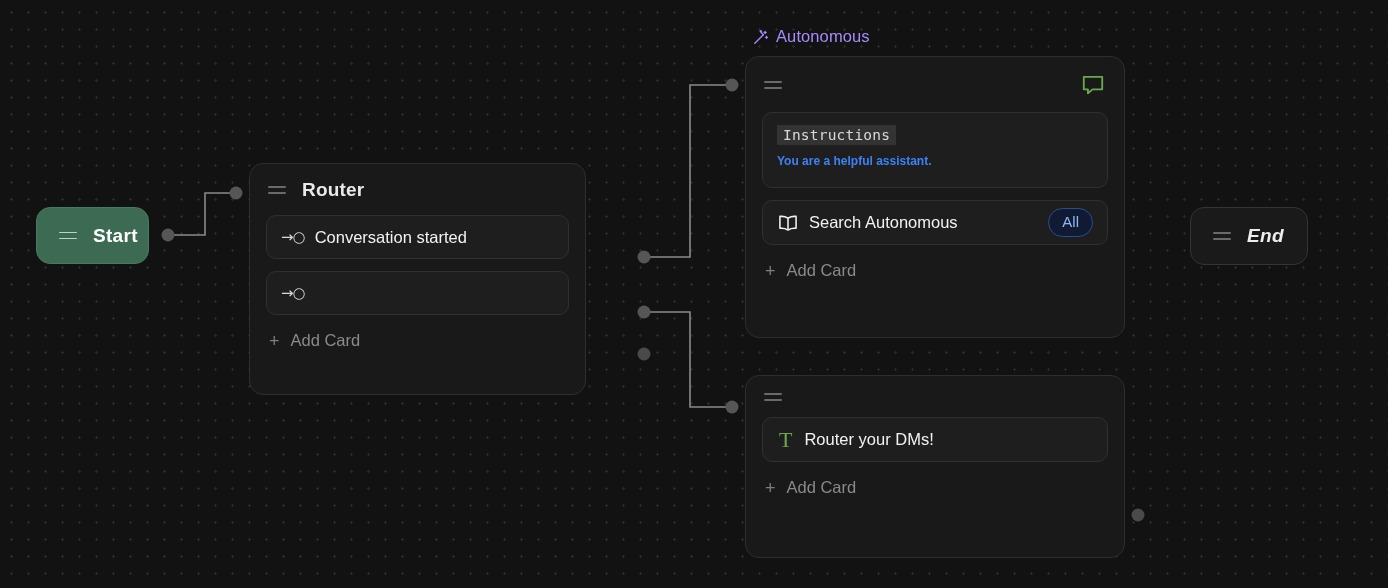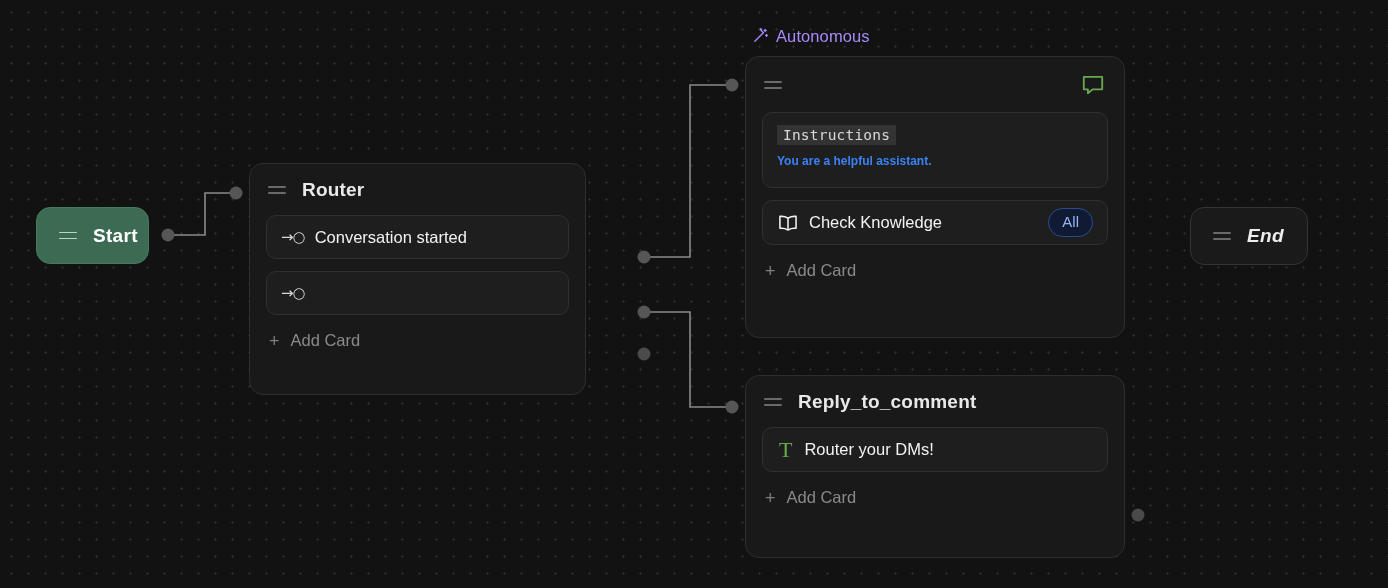--- a/index.html
+++ b/index.html
@@ -35,21 +35,21 @@
     border-radius: 50%;
     background: #565656;
     transform: translate(-50%, -50%);
   }
   .port.dim { background: #4a4a4a; }
 
   
   .group-label {
     position: absolute;
     display: flex;
-    align-items: flex-start;
+    align-items: flex-end;
     gap: 7px;
     color: #a78bfa;
     font-size: 16.5px;
     letter-spacing: .1px;
   }
   .group-label .wand { width: 17px; height: 17px; display: block; }
 
   
   .node {
     position: absolute;
@@ -276,35 +276,34 @@
       </div>
 
       <div class="card" style="height:45px;">
         <span class="card-icon">
           <svg width="22" height="22" viewBox="0 0 24 24" fill="none" stroke="#f2f2f2" stroke-width="1.7" stroke-linecap="round" stroke-linejoin="round">
             <path d="M11.3 6.4 C9.7 5.2 7.6 4.8 5.2 4.8 H3.2 v13 H5.2 c2.4 0 4.5 .4 6.1 1.6"></path>
             <path d="M12.7 6.4 C14.3 5.2 16.4 4.8 18.8 4.8 H20.8 v13 H18.8 c-2.4 0-4.5 .4-6.1 1.6"></path>
             <path d="M12 6.6 V19.4"></path>
           </svg>
         </span>
-        <span class="card-label">Check Knowledge</span>
+        <span class="card-label">Search Autonomous</span>
         <span class="badge-all">All</span>
       </div>
 
       <div class="add-card">
         <span class="plus">+</span>
         <span>Add Card</span>
       </div>
     </div>
   </div>
 
   <div class="node" style="left:745px; top:375px; width:380px; height:183px;">
     <div class="node-head">
       <span class="grip"></span>
-      <span class="node-title">Reply_to_comment</span>
     </div>
     <div class="node-body">
 
       <div class="card" style="height:45px;">
         <span class="card-icon" style="color:#6aa84f; font-family:'Liberation Serif', serif; font-size:22px; line-height:1; padding:0 2px;">
           <span>T</span>
         </span>
         <span class="card-label">Router your DMs!</span>
       </div>
 

